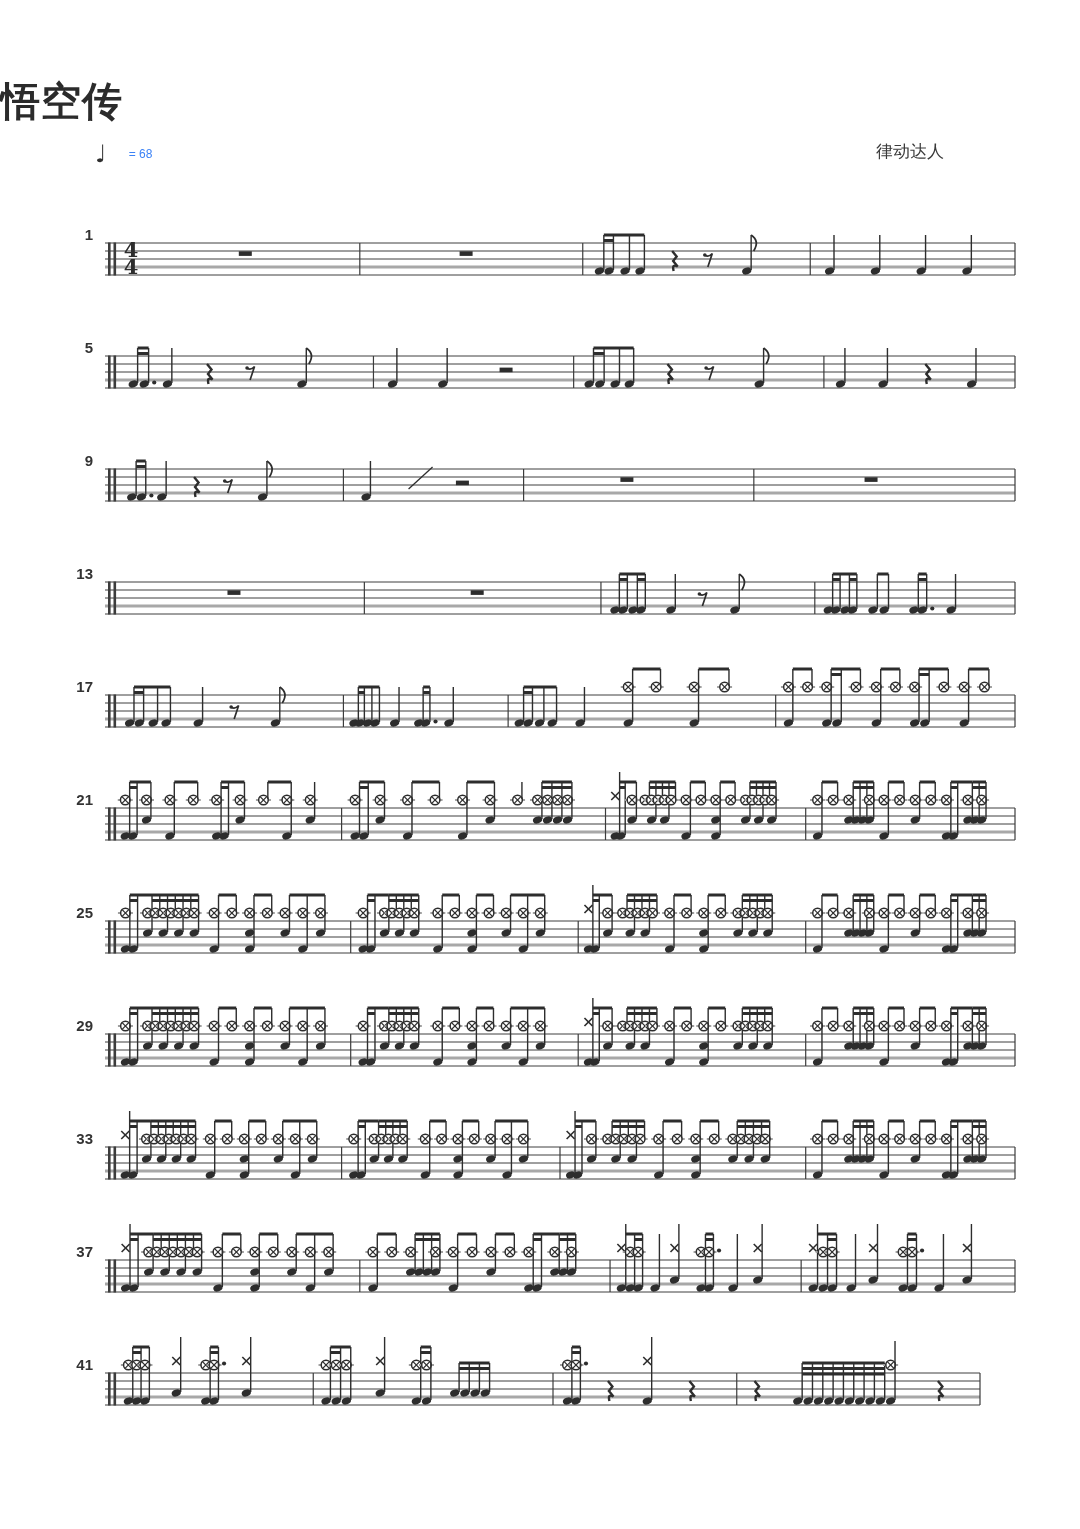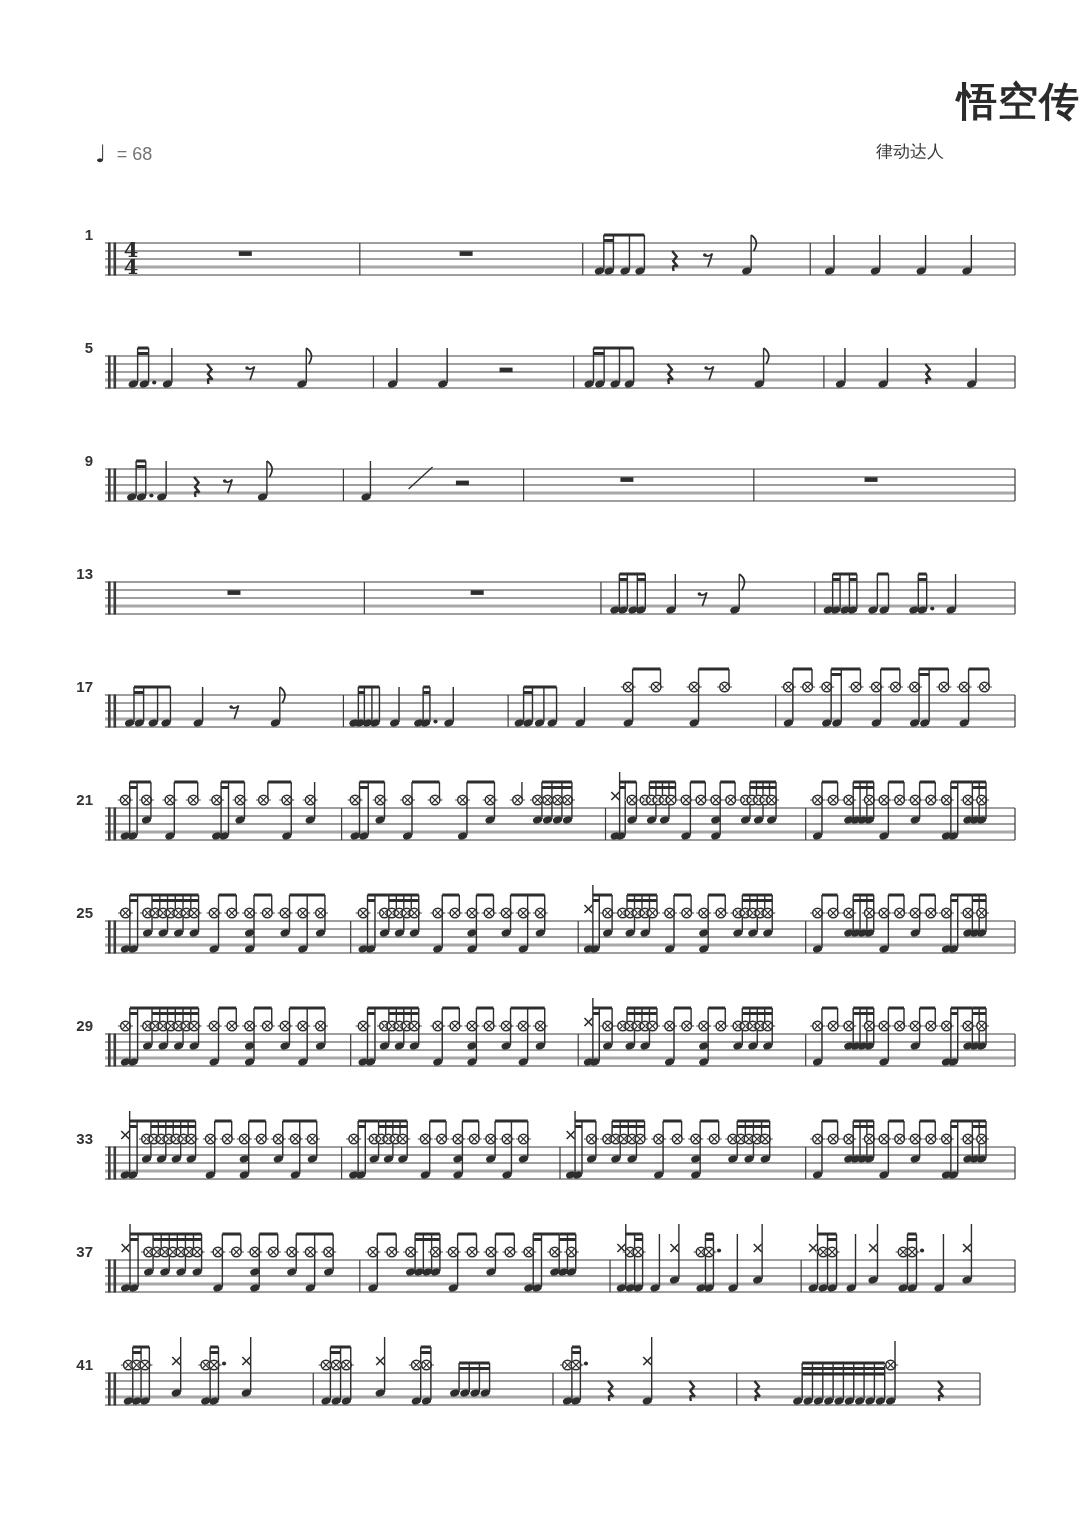--- a/index.html
+++ b/index.html
@@ -1,22 +1,22 @@
 <!DOCTYPE html>
 <html><head>
 <meta charset="utf-8">
 <style>
   html,body{margin:0;padding:0;background:#ffffff;}
   .page{position:relative;width:1080px;height:1529px;background:#fff;overflow:hidden;
         font-family:"Liberation Sans","DejaVu Sans",sans-serif;}
-  .title{position:absolute;left:0;top:74px;width:1080px;text-align:right;
+  .title{position:absolute;left:0;top:74px;width:1080px;text-align:left;
          font-size:40px;font-weight:700;color:#2b2b2b;letter-spacing:1px;}
   .tempo-row{position:absolute;left:95px;top:140px;height:40px;color:#3d3d3d;}
   .tempo-note{font-family:"DejaVu Sans",sans-serif;font-size:24px;vertical-align:middle;color:#2f2f2f;}
-  .tempo-text{font-size:18px;color:#737373;margin-left:6px;vertical-align:middle;}
+  .tempo-text{font-size:12px;color:#3b82f6;margin-left:18px;vertical-align:middle;}
   .credit{position:absolute;right:136px;top:140px;font-size:17px;color:#3a3a3a;text-align:center;}
   .score{position:absolute;left:0;top:0;width:1080px;height:1529px;}
   .score svg{position:absolute;left:0;}
 </style>
 </head>
 <body>
 
 <div class="page">
   <div class="title">悟空传</div>
   <div class="tempo-row">

